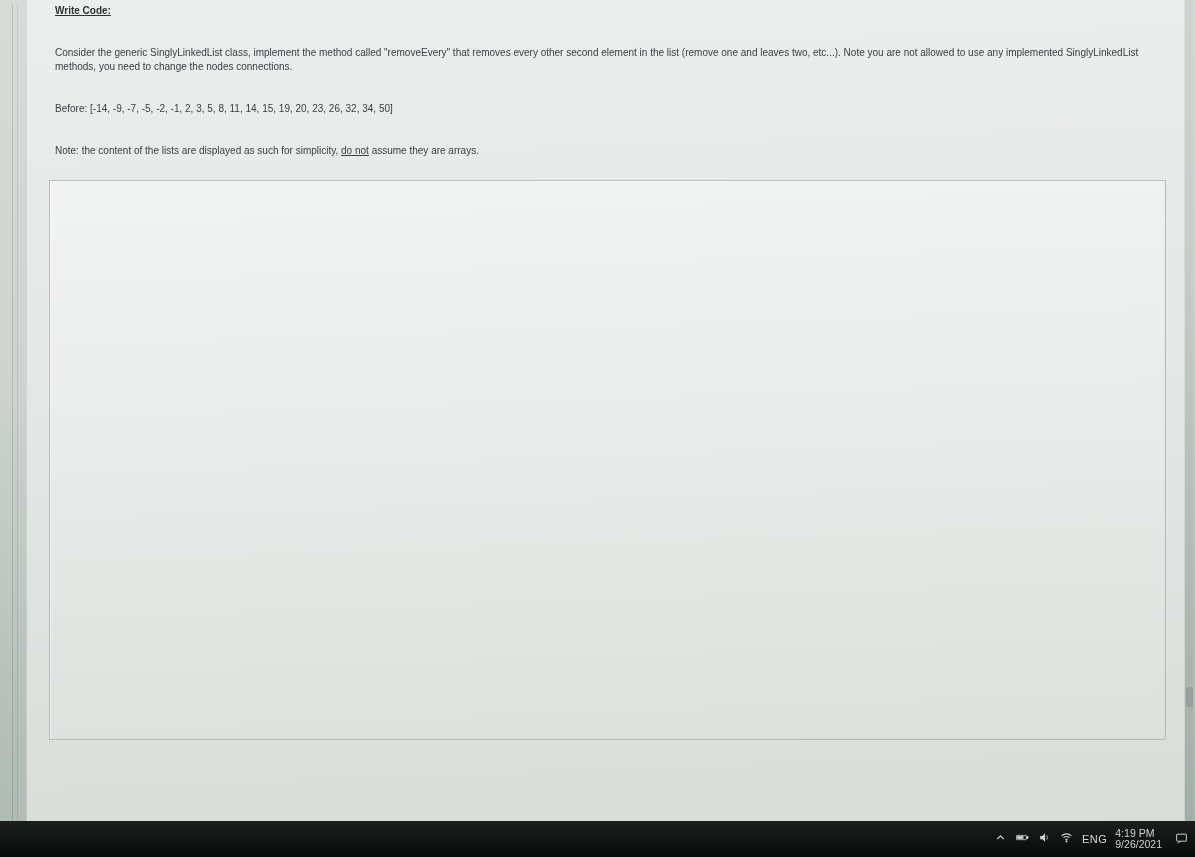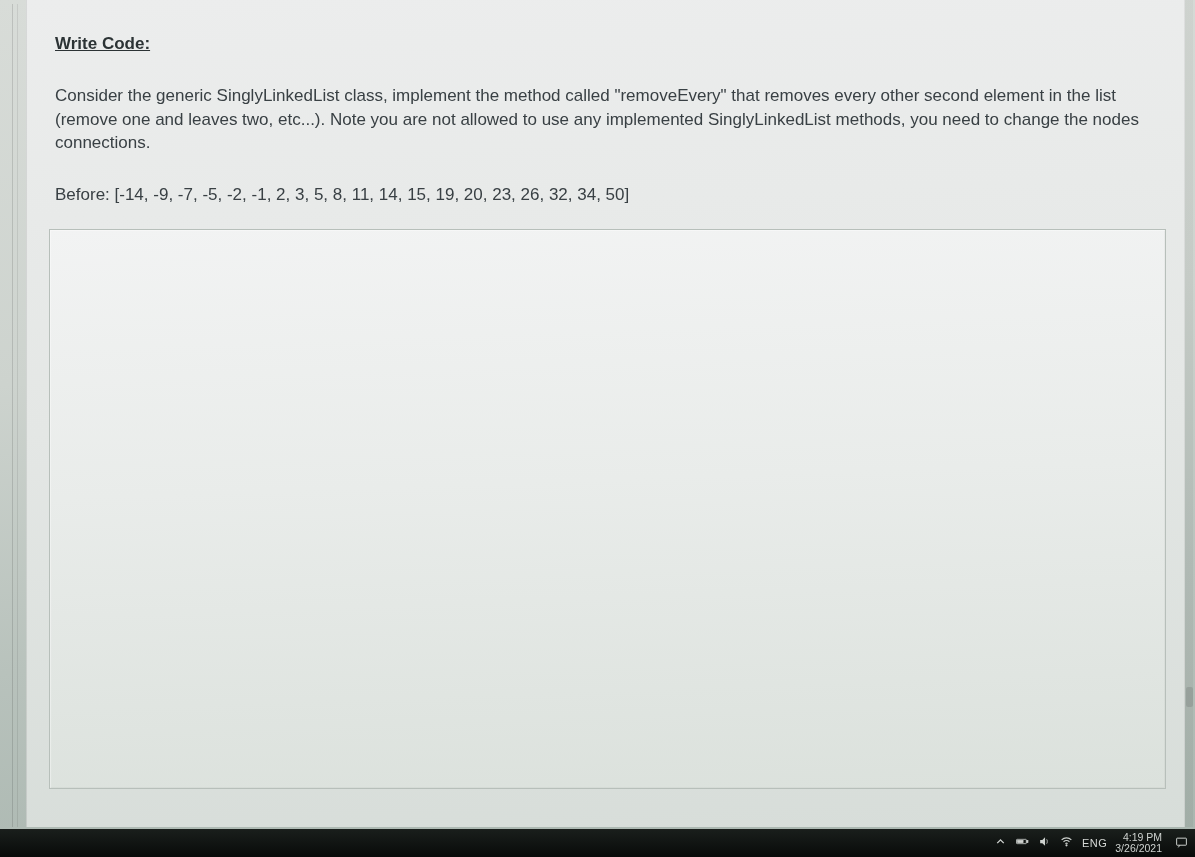--- a/index.html
+++ b/index.html
@@ -28,23 +28,23 @@
     .left-margin-rule {
       position: absolute;
       left: 12px;
       top: 4px;
       bottom: 30px;
       width: 6px;
       border-left: 1px solid rgba(0,0,0,0.12);
       border-right: 1px solid rgba(0,0,0,0.08);
     }
     .question-block {
-      padding: 32px 24px 8px 28px;
+      padding: 4px 24px 8px 28px;
       color: #333a3d;
-      font-size: 17px;
+      font-size: 10px;
       line-height: 1.4;
     }
     .title {
       font-weight: 700;
       text-decoration: underline;
       color: #2c3335;
       margin-bottom: 1px;
     }
     .para {
       color: #394044;
@@ -64,21 +64,21 @@
       background: linear-gradient(178deg, #f2f3f3 0%, #e9ecea 45%, #dbe1dc 100%);
       border: 1px solid #b7bfba;
       box-shadow: inset 1px 1px 1px rgba(255,255,255,0.4), inset -1px -1px 1px rgba(0,0,0,0.03);
       position: relative;
     }
     .taskbar {
       position: absolute;
       left: 0;
       right: 0;
       bottom: 0;
-      height: 28px;
+      height: 36px;
       background: linear-gradient(0deg, #080a09 0%, #1a1f1c 100%);
       display: flex;
       justify-content: flex-end;
       align-items: center;
       padding-right: 6px;
       color: #cfd3d0;
       font-size: 11px;
       gap: 8px;
       font-family: "Segoe UI", Arial, sans-serif;
     }
@@ -91,21 +91,20 @@
     }
     .tray-icons svg {
       width: 13px;
       height: 13px;
     }
     .lang {
       font-size: 11px;
       letter-spacing: 0.5px;
     }
     .clock {
-      text-align: right;
       line-height: 1.05;
       font-size: 10.5px;
       padding-right: 4px;
     }
     .action-center {
       width: 15px;
       height: 13px;
     }
     .scroll-notch {
       position: absolute;
@@ -130,20 +129,23 @@
 <body>
 
 <div class="left-margin-rule"></div>
 
 <div class="page-surface">
 
   <div class="question-block">
     <div class="title">Write Code:</div>
     <div class="para">Consider the generic SinglyLinkedList class, implement the method called "removeEvery" that removes every other second element in the list (remove one and leaves two, etc...). Note you are not allowed to use any implemented SinglyLinkedList methods, you need to change the nodes connections.</div>
     <div class="para">Before: [-14, -9, -7, -5, -2, -1, 2, 3, 5, 8, 11, 14, 15, 19, 20, 23, 26, 32, 34, 50]</div>
+    <div class="para">
+      <span>Note: the content of the lists are displayed as such for simplicity, </span><span class="underline">do not</span><span> assume they are arrays.</span>
+    </div>
   </div>
 
   <div class="answer-area"></div>
 
 </div>
 
 <div class="scroll-notch"></div>
 
 <div class="taskbar">
   <div class="tray-icons">
@@ -170,21 +172,21 @@
           <path d="M3 9c5-5 13-5 18 0"></path>
           <path d="M6.5 12.5c3-3 8-3 11 0"></path>
           <path d="M10 16c1-1 3-1 4 0"></path>
           <circle cx="12" cy="19" r="1" fill="#cfd3d0"></circle>
         </svg>
     </span>
     <span class="lang">ENG</span>
   </div>
   <div class="clock">
     <div>4:19 PM</div>
-    <div>3/26/2021</div>
+    <div>9/26/2021</div>
   </div>
   <span>
     <svg class="action-center" viewBox="0 0 24 24" fill="none" stroke="#cfd3d0" stroke-width="1.8">
         <rect x="3" y="4" width="18" height="13" rx="1"></rect>
         <path d="M9 17l-3 4"></path>
       </svg>
   </span>
 </div>
 
 </body></html>

